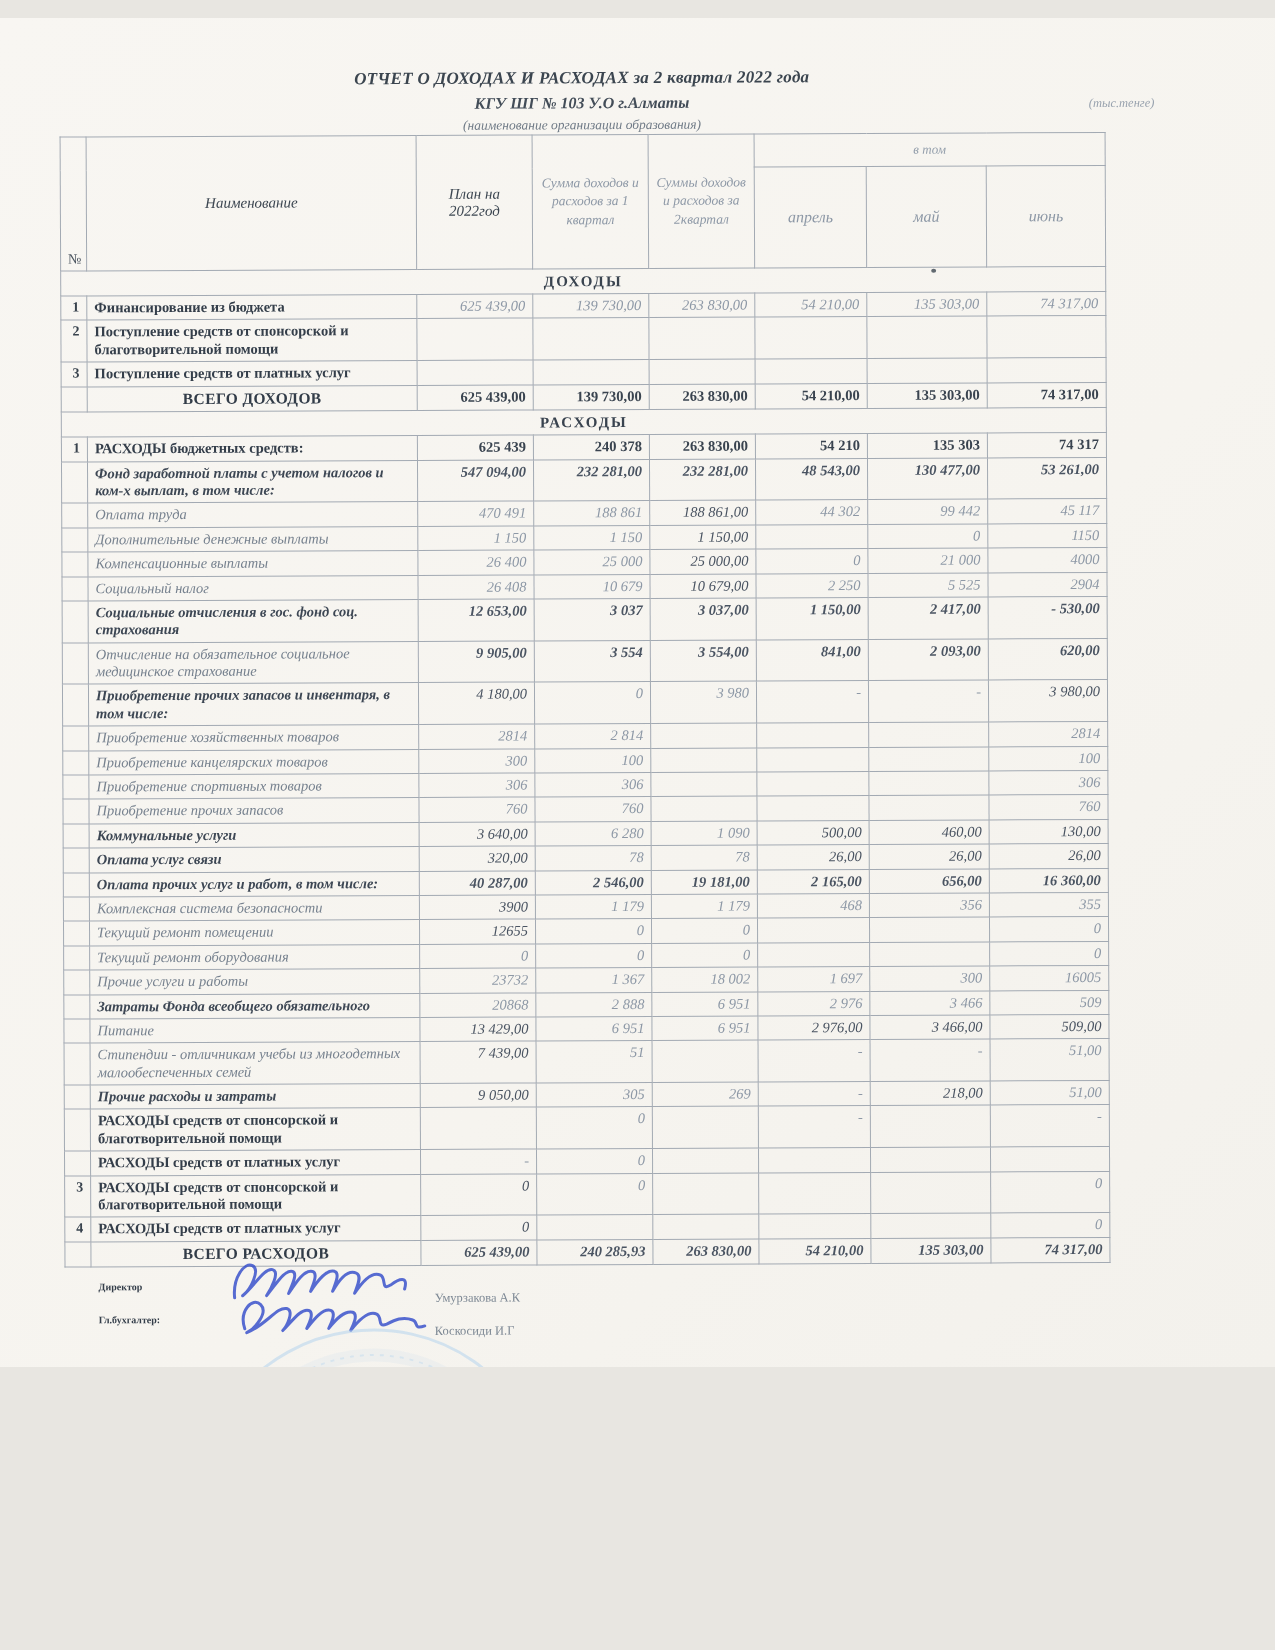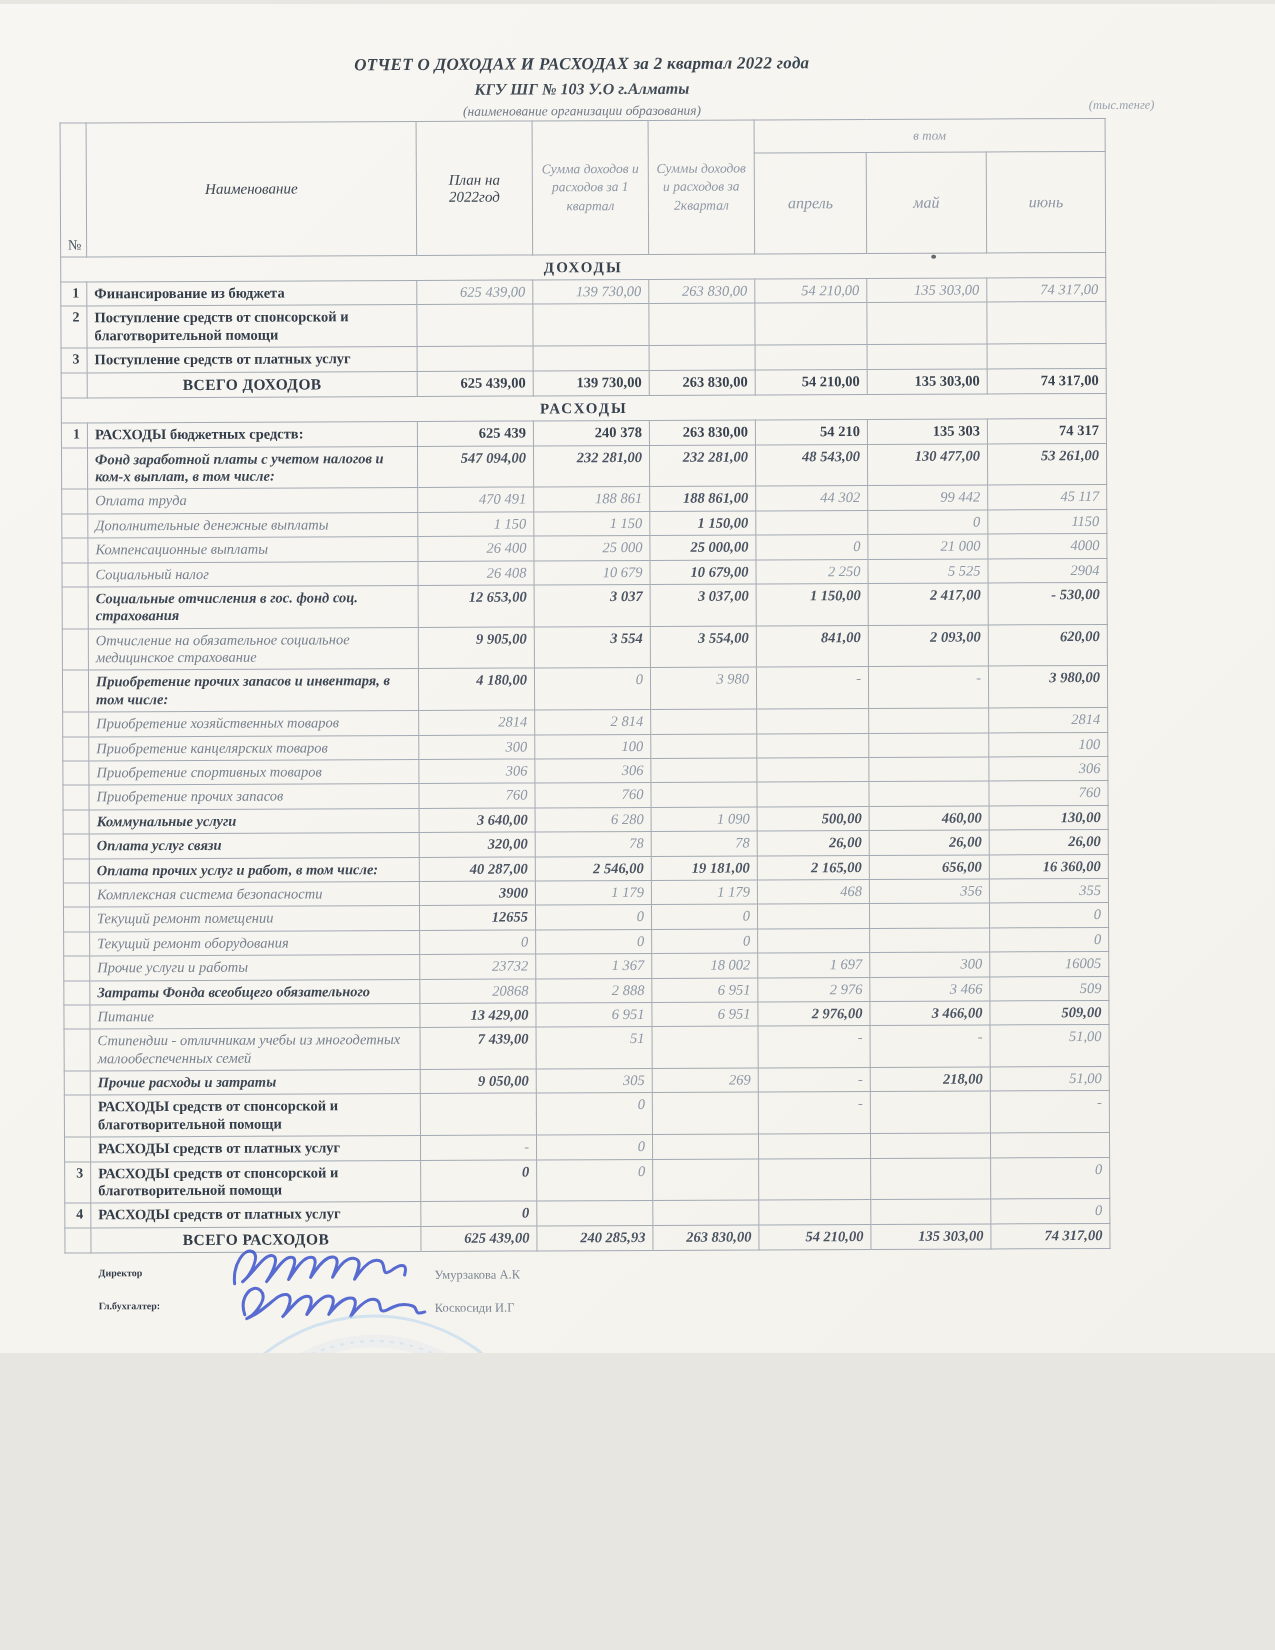--- a/index.html
+++ b/index.html
@@ -1,26 +1,26 @@
 <!DOCTYPE html>
 <html><head>
 <meta charset="utf-8">
 <style>
   html,body{margin:0;padding:0;background:#e8e6e1;}
-  .page{position:relative;width:1275px;height:1349px;margin:4px auto;
+  .page{position:relative;width:1275px;height:1349px;margin:18px auto;
         background:linear-gradient(135deg,#f8f6f2 0%,#f6f4ef 60%,#f3f1ec 100%);
         overflow:hidden;font-family:"Liberation Serif","DejaVu Serif",serif;color:#3a4450;}
   .tilt{position:absolute;inset:0;transform:rotate(-0.25deg);}
 
   
   .titles{position:absolute;top:50px;left:62px;width:1045px;text-align:center;}
   .t1{font-size:17px;font-weight:bold;font-style:italic;color:#3b454f;letter-spacing:.3px;}
   .t2{font-size:16px;font-weight:bold;font-style:italic;color:#434d58;margin-top:6px;}
   .t3{font-size:13.5px;font-style:italic;color:#707b87;margin-top:5px;}
-  .unit-note{position:absolute;top:96px;right:118px;font-size:12.5px;font-style:italic;color:#98a2ae;}
+  .unit-note{position:absolute;top:80px;right:118px;font-size:12.5px;font-style:italic;color:#98a2ae;}
 
   
   table.report{position:absolute;top:116px;left:62px;width:1045px;border-collapse:collapse;
         table-layout:fixed;font-size:14.5px;}
   .report th,.report td{border:1px solid #a3aab3;vertical-align:top;padding:3px 7px;
         overflow:hidden;}
   .report thead th{vertical-align:middle;font-weight:normal;}
   .h{text-align:center;}
   .num-h{vertical-align:bottom !important;text-align:left;font-size:14px;color:#4a545f;padding-bottom:4px;}
   .name-h,.plan-h{font-weight:bold;font-style:italic;color:#3c4651;font-size:15px;}
@@ -33,27 +33,27 @@
   .name-cell{text-align:left;padding-left:8px;}
   .val-cell{text-align:right;padding-right:12px;white-space:nowrap;}
   .section-cell{text-align:center;font-weight:bold;color:#39434f;letter-spacing:2px;font-size:15px;padding:4px;}
   .total-name{text-align:center;font-weight:bold;color:#323c48;font-size:15.5px;letter-spacing:.4px;}
   .ns-b{font-weight:bold;color:#343e4a;}
   .ns-bi{font-weight:bold;font-style:italic;color:#3d4754;}
   .ns-i{font-style:italic;color:#77828f;}
   .vs-f{font-style:italic;color:#8d98a6;}
   .vs-b{font-weight:bold;color:#39434f;}
   .vs-bi{font-weight:bold;font-style:italic;color:#4a5462;}
-  .val-cell.em{font-weight:bold;font-style:italic;color:#4a5462;}
+  .val-cell.em{font-weight:normal;font-style:italic;color:#4a5462;}
 
   
   .footer{position:absolute;top:1256px;left:96px;width:640px;}
   .f-row{height:33px;position:relative;}
   .f-label{font-weight:bold;color:#343e4a;font-size:10px;}
-  .f-name{position:absolute;left:336px;top:7px;font-size:12.5px;color:#7d8894;}
+  .f-name{position:absolute;left:336px;top:16px;font-size:12.5px;color:#7d8894;}
   .sig{position:absolute;pointer-events:none;}
   .sig path{fill:none;stroke:#2f49c9;stroke-width:3;stroke-linecap:round;stroke-linejoin:round;opacity:.8;}
   .sig-director{left:128px;top:-20px;}
   .sig-accountant{left:136px;top:-16px;}
 
   
   .stamp{position:absolute;left:168px;top:1298px;transform:rotate(-8deg);opacity:.85;}
 
   .ink-dot{position:absolute;left:933px;top:252px;width:5px;height:4px;background:#3c4650;border-radius:50%;opacity:.8;}
 </style>

